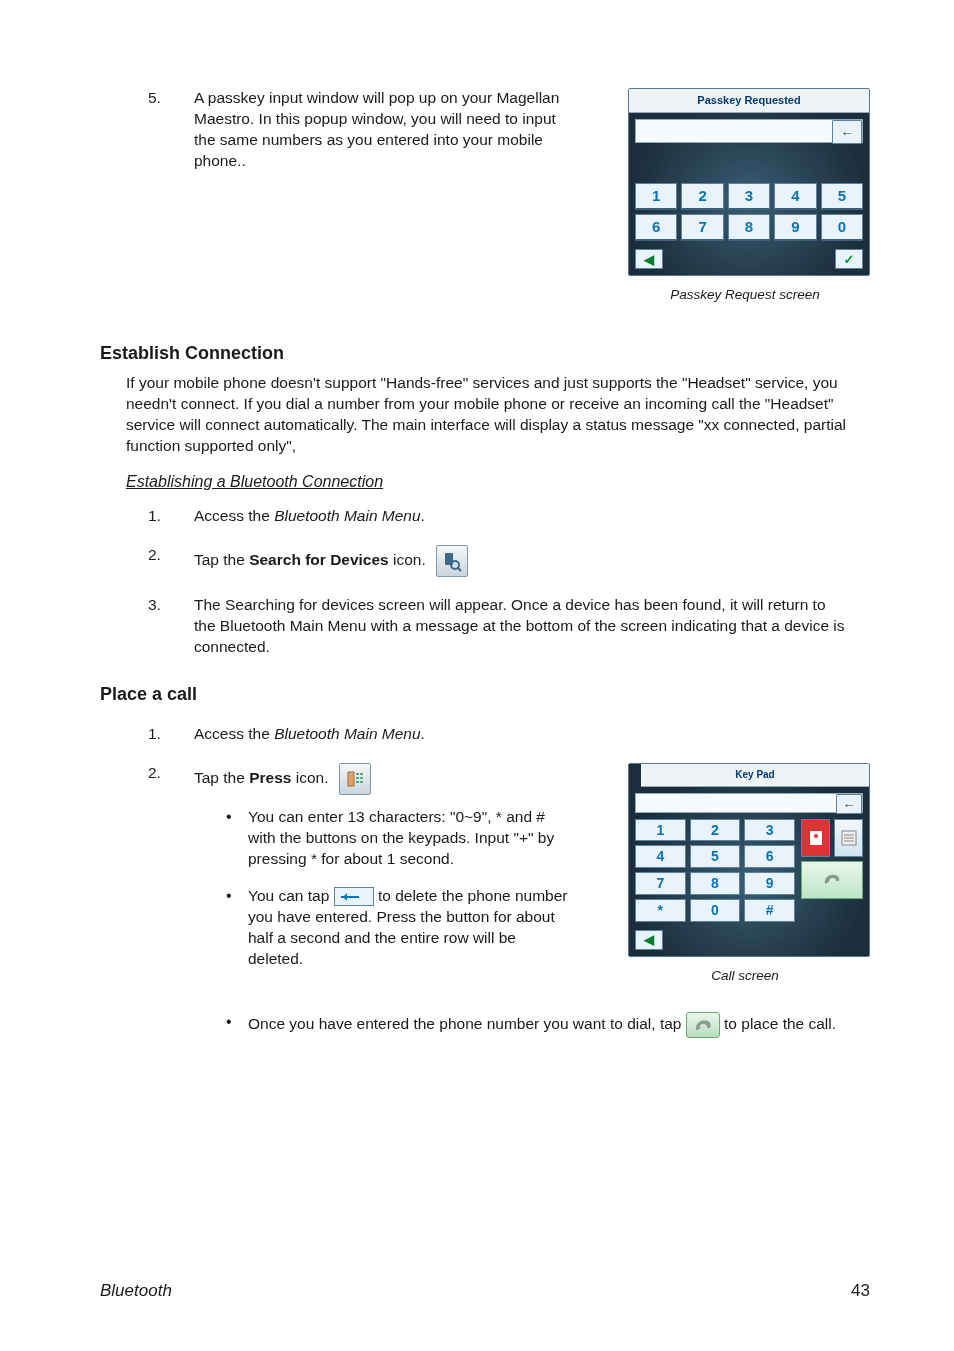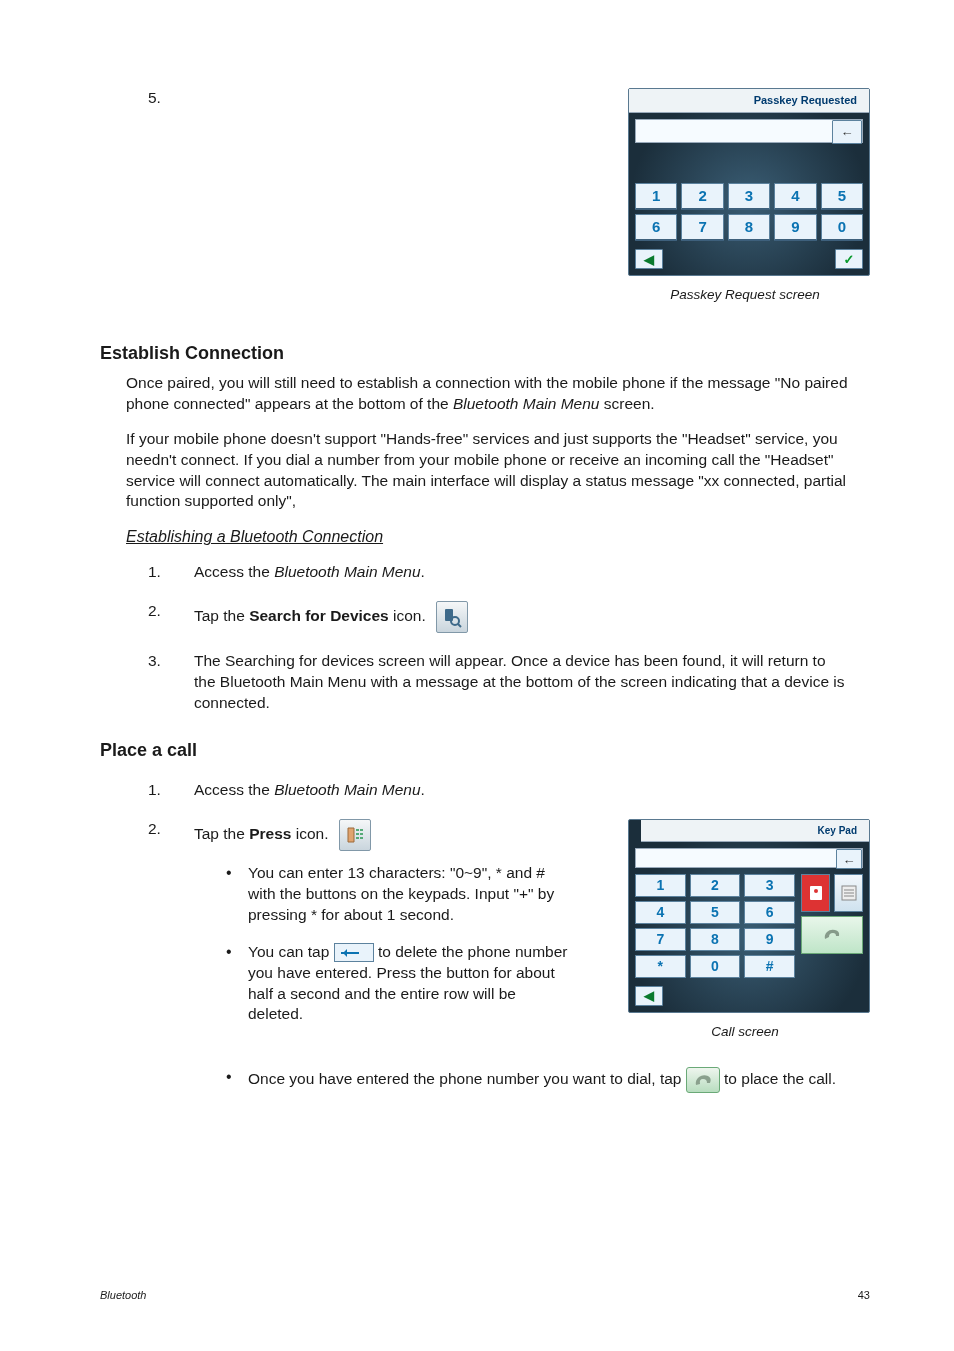--- a/index.html
+++ b/index.html
@@ -29,25 +29,25 @@
   ul.bul { list-style: none; padding: 0; margin: 12px 0 0 32px; }
   ul.bul > li { display: flex; margin: 0 0 16px 0; }
   ul.bul > li > .d { width: 22px; flex: 0 0 22px; font-size: 16px; line-height: 1.2; }
   ul.bul > li > .b { flex: 1 1 auto; }
   .h2 { font-weight: bold; font-size: 18px; margin: 0 0 8px 0; }
   .p { margin: 0 0 14px 0; padding-left: 26px; }
   .sub { font-style: italic; font-size: 16px; margin: 6px 0 14px 26px; text-decoration: underline; }
   .em { font-style: italic; }
   .strong { font-weight: 600; }
   .caption { font-style: italic; font-size: 13.5px; text-align: center; margin-top: 10px; }
-  .footer { position: absolute; bottom: 48px; left: 100px; right: 84px; display: flex; justify-content: space-between; font-size: 11px; }
+  .footer { position: absolute; bottom: 48px; left: 100px; right: 84px; display: flex; justify-content: space-between; font-size: 17px; }
 
   
   .devscreen { width: 240px; margin-left: auto; background: #1d2f3a radial-gradient(ellipse at 50% 60%, #3a5d74 0%, #1b2e3b 70%); border: 1px solid #5a7990; border-radius: 2px; font-family: Arial, sans-serif; }
-  .devhead { background: #eef3f6; color: #003b6f; font-weight: bold; font-size: 11px; padding: 4px 12px; border-bottom: 1px solid #9ab; text-align:right; }
+  .devhead { background: #eef3f6; color: #003b6f; font-weight: bold; font-size: 11px; padding: 4px 12px; border-bottom: 1px solid #9ab; text-align:center; }
   .devdisp { margin: 6px; background: #f6fbff; height: 22px; border: 1px solid #9ab; display:flex; }
   .devdisp .sp { flex:1; }
   .devkey { display: flex; gap: 4px; padding: 0 6px 4px 6px; }
   .devkey .k { flex:1; background:#e9f3fb; border:1px solid #5c829e; border-bottom:2px solid #3e607c; text-align:center; color:#0b73b2; font-weight:600; font-size:15px; padding:2px 0; border-radius:1px; }
   .devfoot { display:flex; justify-content:space-between; padding:4px 6px 6px 6px; }
   .devbtn { width:26px; height:18px; background:#e9f3fb; border:1px solid #5c829e; display:flex; align-items:center; justify-content:center; font-size:13px; color:#0b73b2; font-weight:bold; border-radius:1px;}
   .devbtn.backsp { width:28px; height:22px; color:#333; }
 
   
   .icon-btn { display:inline-block; vertical-align:middle; width:30px; height:30px; background:linear-gradient(#f5f7f8,#c9d5dd); border:1px solid #8198a8; border-radius:2px; position:relative; }
@@ -75,20 +75,21 @@
 </head>
 <body>
 
 <div class="page">
 
   <div class="row">
     <div class="col-text">
       <ol class="num">
         <li>
           <div class="n">5.</div>
+          <div class="b">A passkey input window will pop up on your Magellan Maestro. In this popup window, you will need to input the same numbers as you entered into your mobile phone..</div>
         </li>
       </ol>
     </div>
     <div class="col-fig">
       <div class="devscreen">
         <div class="devhead">Passkey Requested</div>
         <div class="devdisp">
           <div class="sp"></div>
           <div class="devbtn backsp">
               <span>←</span>
@@ -118,23 +119,20 @@
             </div>
         </div>
       </div>
       <div class="caption">Passkey Request screen</div>
     </div>
   </div>
 
   <div style="height:36px"></div>
 
   <div class="h2">Establish Connection</div>
-  <p class="p">
-    <span>Once paired, you will still need to establish a connection with the mobile phone if the message "No paired phone connected" appears at the bottom of the </span><span class="em">Bluetooth Main Menu</span><span> screen.</span>
-  </p>
   <p class="p">If your mobile phone doesn't support "Hands-free" services and just supports the "Headset" service, you needn't connect. If you dial a number from your mobile phone or receive an incoming call the "Headset" service will connect automatically. The main interface will display a status message "xx connected, partial function supported only",</p>
 
   <div class="sub">Establishing a Bluetooth Connection</div>
 
   <ol class="num">
     <li>
       <div class="n">1.</div>
       <div class="b"><span>Access the </span><span class="em">Bluetooth Main Menu</span><span>.</span></div>
     </li>
     <li>

